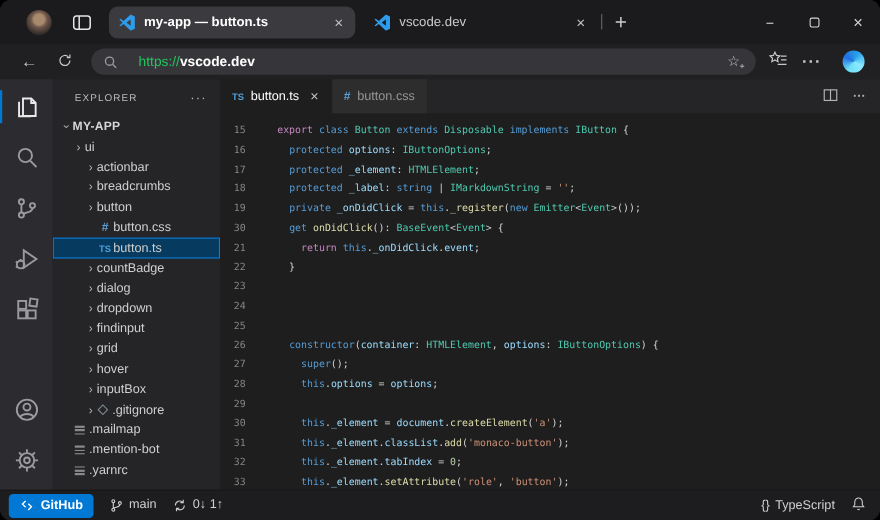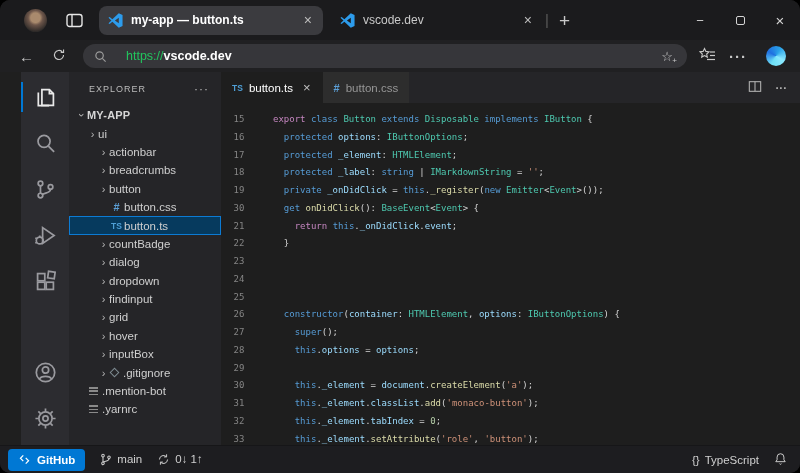--- a/index.html
+++ b/index.html
@@ -32,21 +32,21 @@
           display:flex;align-items:center;padding:0 11px;font-size:12.5px;}
   .urlbar .scheme{color:#22c55e;margin-left:19px;}
   .urlbar .host{color:#fff;font-weight:600;}
   .star-plus{margin-left:auto;position:relative;color:#c8c8c8;font-size:13px;width:18px;text-align:center;}
   .star-plus .mini{position:absolute;right:-2px;bottom:-1px;font-size:8px;background:#36363a;border-radius:50%;padding:0 1px;}
   .tb-right{display:flex;align-items:center;gap:4px;}
   .copilot{width:20px;height:20px;border-radius:50%;margin:0 4px 0 6px;
            background:conic-gradient(from 210deg,#6ee0f7,#1f6fe0,#2aa3e8,#8be9ff,#6ee0f7);}
 
   
-  .workbench{display:flex;height:373px;padding-left:21px;}
+  .workbench{display:flex;height:373px;}
   .activitybar{width:48px;background:#2c2c30;display:flex;flex-direction:column;align-items:center;padding:2px 0 4px;}
   .ab-item{width:48px;height:46px;display:flex;align-items:center;justify-content:center;position:relative;}
   .ab-item svg{stroke:#9a9a9f;fill:none;stroke-width:1.2;}
   .ab-item.active svg{stroke:#e9e9e9;}
   .ab-item.active:before{content:"";position:absolute;left:0;top:8px;bottom:8px;width:2px;background:#0078d4;}
   .ab-spacer{flex:1;}
 
   .sidebar{width:152px;background:#252528;display:flex;flex-direction:column;font-size:11.5px;}
   .sb-head{height:34px;display:flex;align-items:center;padding:0 12px 0 20px;color:#bbb;}
   .sb-title{font-size:9px;letter-spacing:1px;}
@@ -285,20 +285,28 @@
             <span>hover</span>
           </div>
           <div class="trow" style="padding-left: 28px;">
             <span class="twist">›</span>
             <span>inputBox</span>
           </div>
           <div class="trow" style="padding-left: 28px;">
             <span class="twist">›</span>
             <span class="gitdia"></span>
             <span>.gitignore</span>
+          </div>
+          <div class="trow" style="padding-left: 17px;">
+            <span class="cfg">
+              <i></i>
+              <i></i>
+              <i></i>
+            </span>
+            <span>.mailmap</span>
           </div>
           <div class="trow" style="padding-left: 17px;">
             <span class="cfg">
               <i></i>
               <i></i>
               <i></i>
             </span>
             <span>.mention-bot</span>
           </div>
           <div class="trow" style="padding-left: 17px;">

